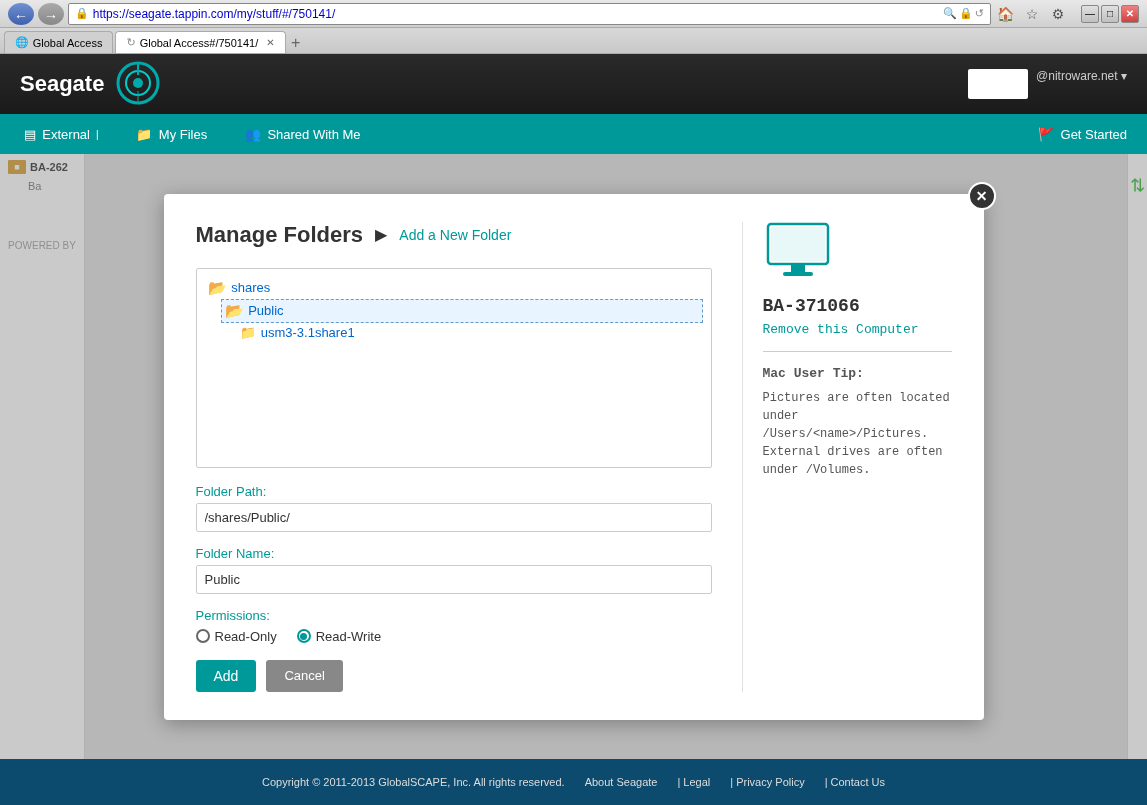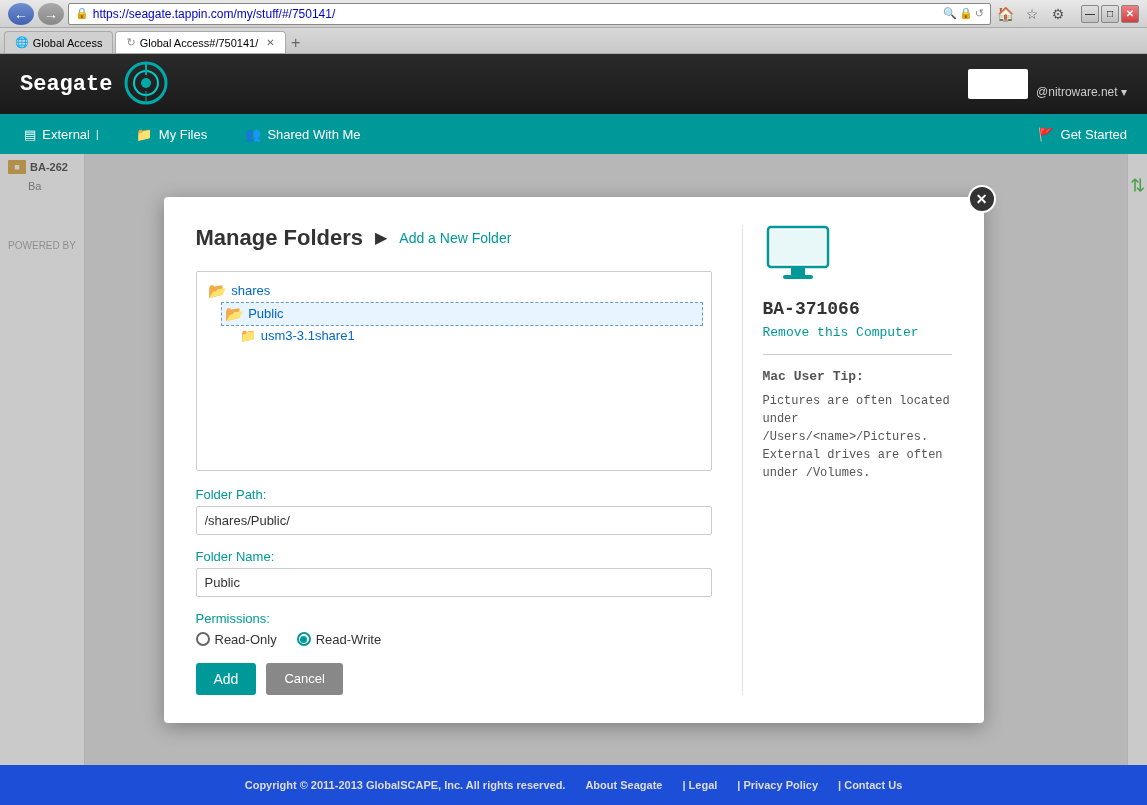--- a/index.html
+++ b/index.html
@@ -25,22 +25,22 @@
     .tab { height: 22px; padding: 0 10px; border: 1px solid #aaa; border-bottom: none; border-radius: 4px 4px 0 0; font-size: 11px; display: flex; align-items: center; gap: 4px; cursor: pointer; }
     .tab.inactive { background: #d0d0d0; margin-right: 2px; }
     .tab.active { background: white; }
     .tab-close { font-size: 10px; color: #666; margin-left: 4px; }
     .tab-new { width: 20px; height: 20px; display: flex; align-items: center; justify-content: center; font-size: 16px; color: #666; cursor: pointer; }
 
     
     .app-container { flex: 1; display: flex; flex-direction: column; background: #e0e0e0; overflow: hidden; position: relative; }
     .app-header { background: linear-gradient(to bottom, #2a2a2a, #1a1a1a); height: 60px; display: flex; align-items: center; padding: 0 20px; }
     .seagate-logo { display: flex; align-items: center; gap: 8px; }
-    .seagate-text { color: white; font-size: 22px; font-weight: bold; font-family: Liberation Mono, monospace; }
-    .header-user { margin-left: auto; display: flex; align-items: flex-end; gap: 8px; }
+    .seagate-text { color: white; font-size: 22px; font-weight: bold; font-family: Liberation Sans, sans-serif; }
+    .header-user { margin-left: auto; display: flex; align-items: flex-start; gap: 8px; }
     .user-avatar { width: 60px; height: 30px; background: white; border-radius: 2px; }
     .user-email { color: #ccc; font-size: 12px; }
     .app-nav { background: #009999; height: 40px; display: flex; align-items: center; padding: 0 20px; gap: 30px; }
     .nav-item { color: white; font-size: 13px; cursor: pointer; display: flex; align-items: center; gap: 6px; padding: 0 4px; }
     .nav-right { margin-left: auto; display: flex; align-items: center; gap: 6px; color: white; font-size: 13px; cursor: pointer; }
 
     
     .app-main { flex: 1; position: relative; background: #d8d8d8; }
     .sidebar-left { position: absolute; left: 0; top: 0; width: 85px; height: 100%; background: white; border-right: 1px solid #ccc; }
     .ba-label { display: flex; align-items: center; gap: 4px; padding: 6px 8px; }
@@ -88,21 +88,21 @@
     
     .modal-right { width: 210px; display: flex; flex-direction: column; align-items: flex-start; padding-left: 20px; border-left: 1px solid #e0e0e0; font-family: Liberation Mono, monospace; }
     .computer-icon { margin-bottom: 10px; }
     .computer-name { font-size: 18px; font-weight: bold; color: #333; margin-bottom: 6px; }
     .remove-link { color: #009999; font-size: 13px; cursor: pointer; text-decoration: none; margin-bottom: 14px; }
     .divider { width: 100%; height: 1px; background: #ccc; margin-bottom: 14px; }
     .tip-title { font-size: 13px; font-weight: bold; color: #555; margin-bottom: 8px; }
     .tip-text { font-size: 12px; color: #555; line-height: 1.5; }
 
     
-    .app-footer { background: #1d4ed8; height: 40px; display: flex; align-items: center; justify-content: center; gap: 20px; font-size: 11px; color: #ddd; font-weight: bold; }
+    .app-footer { background: #0c4a6e; height: 46px; display: flex; align-items: center; justify-content: center; gap: 20px; font-size: 11px; color: #ddd; }
     .footer-link { color: #ddd; text-decoration: none; cursor: pointer; }
   </style>
 </head>
 <body>
 
 <div class="browser-window">
 
   <div class="browser-titlebar">
     <div class="browser-nav">
       <button class="nav-btn">←</button>

